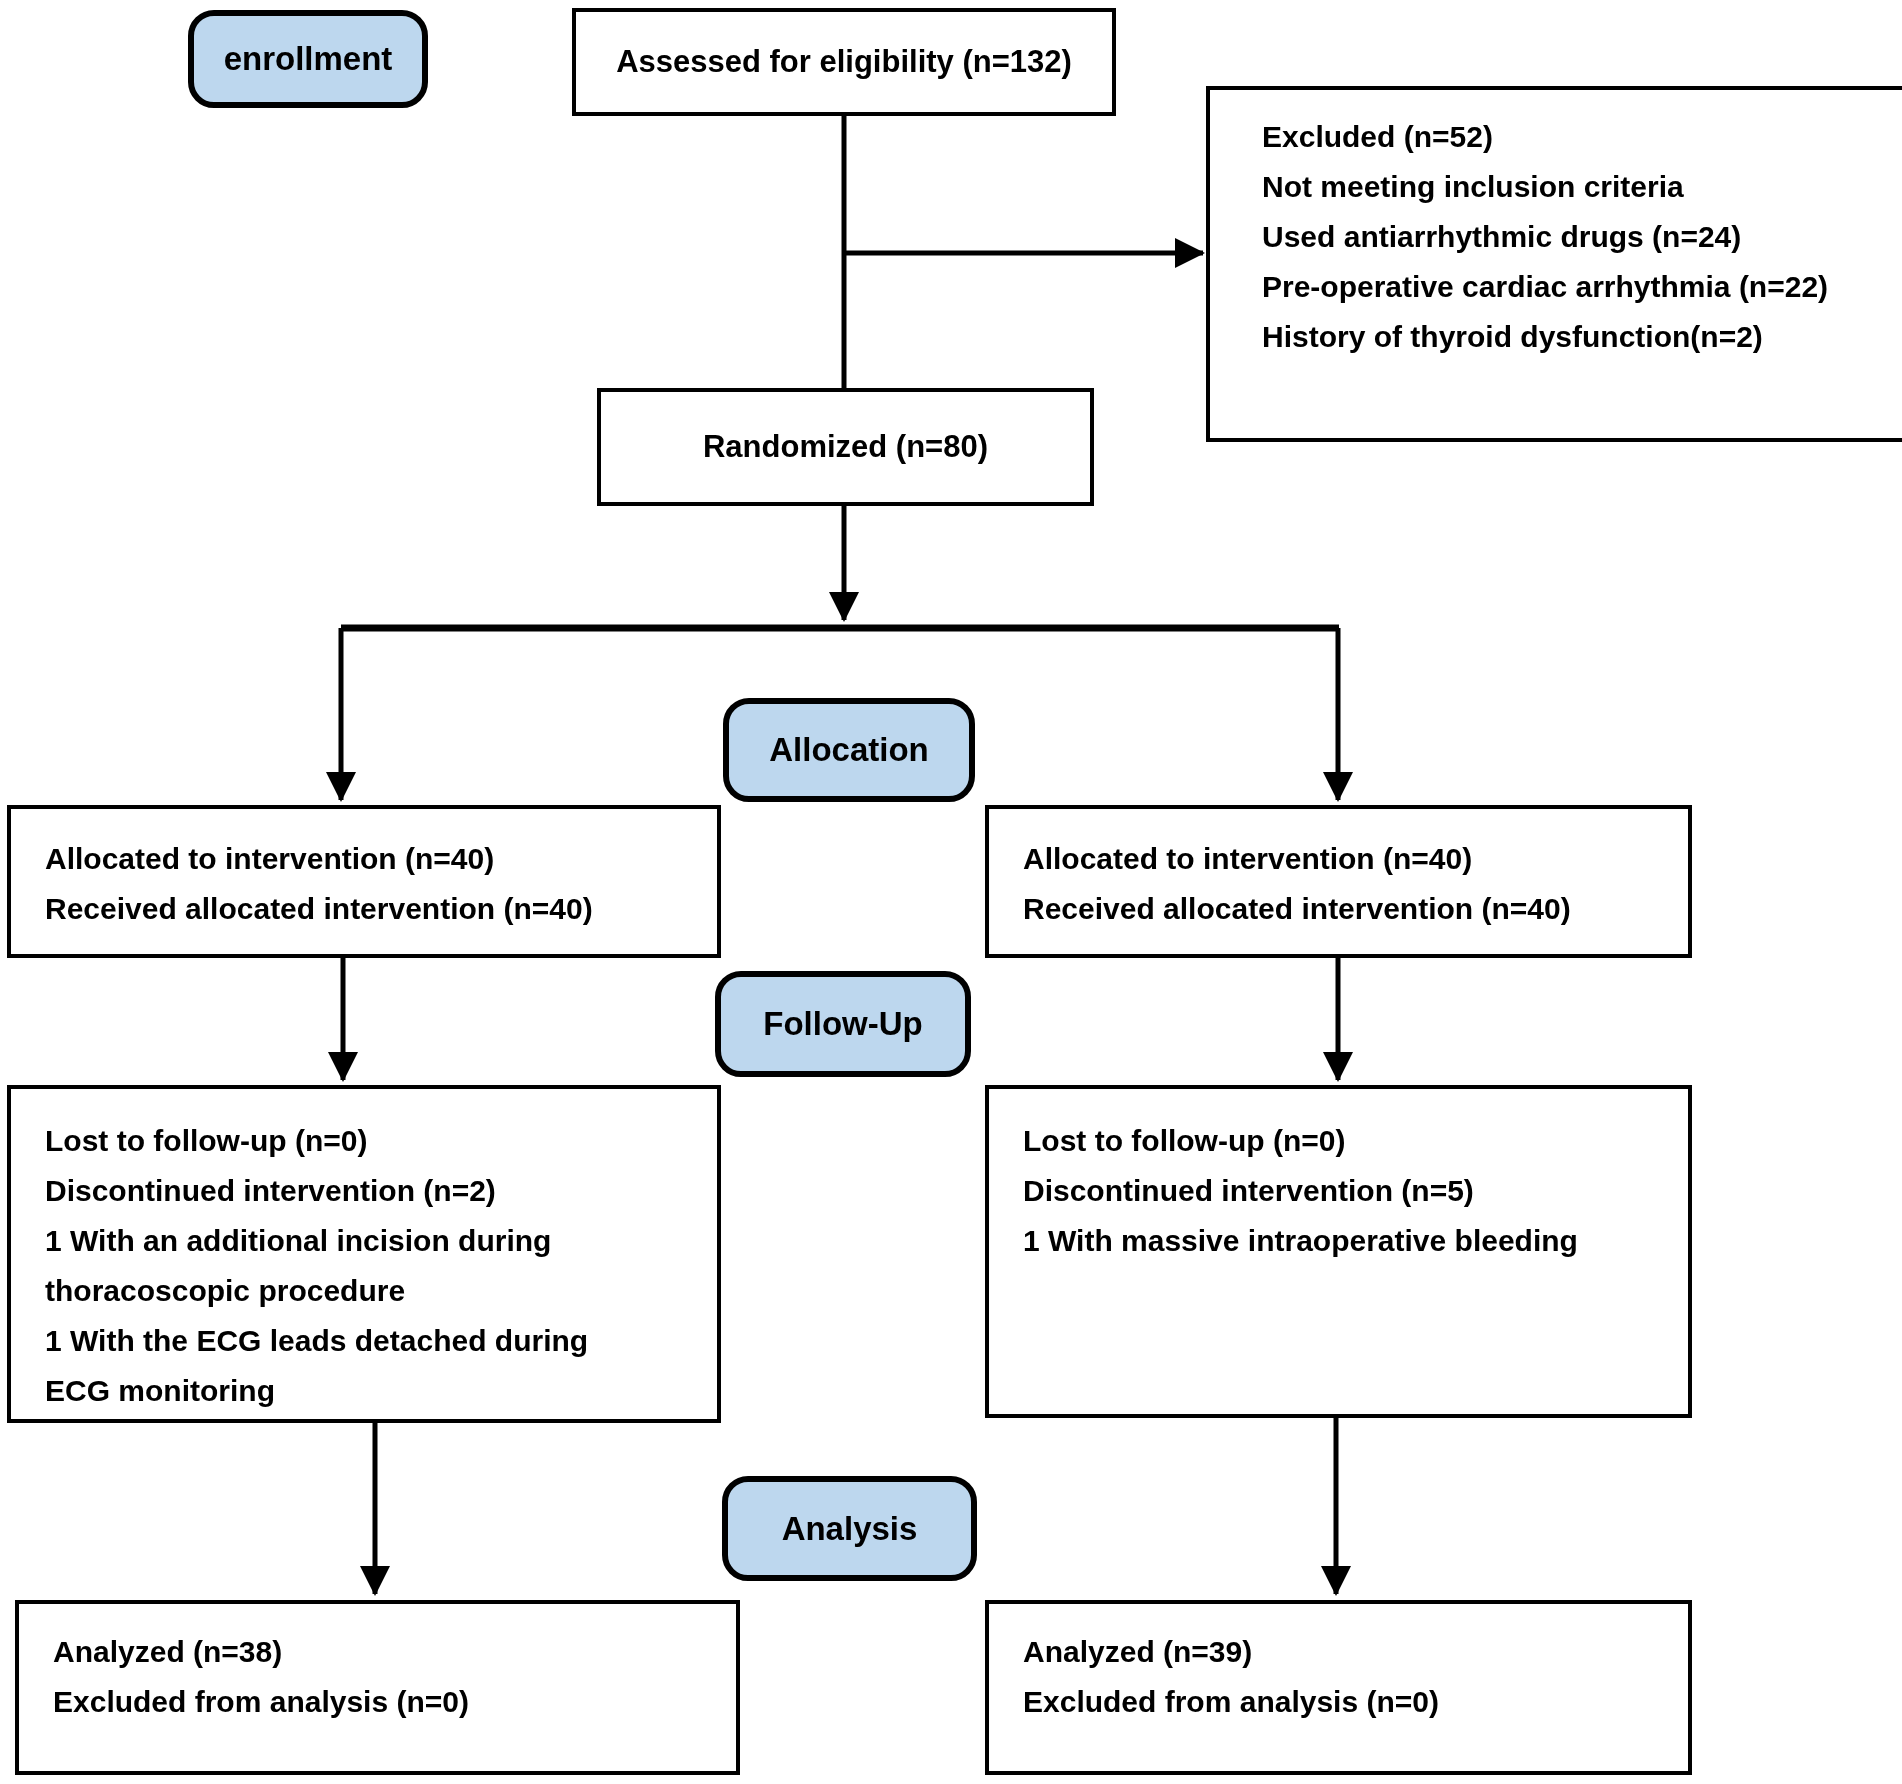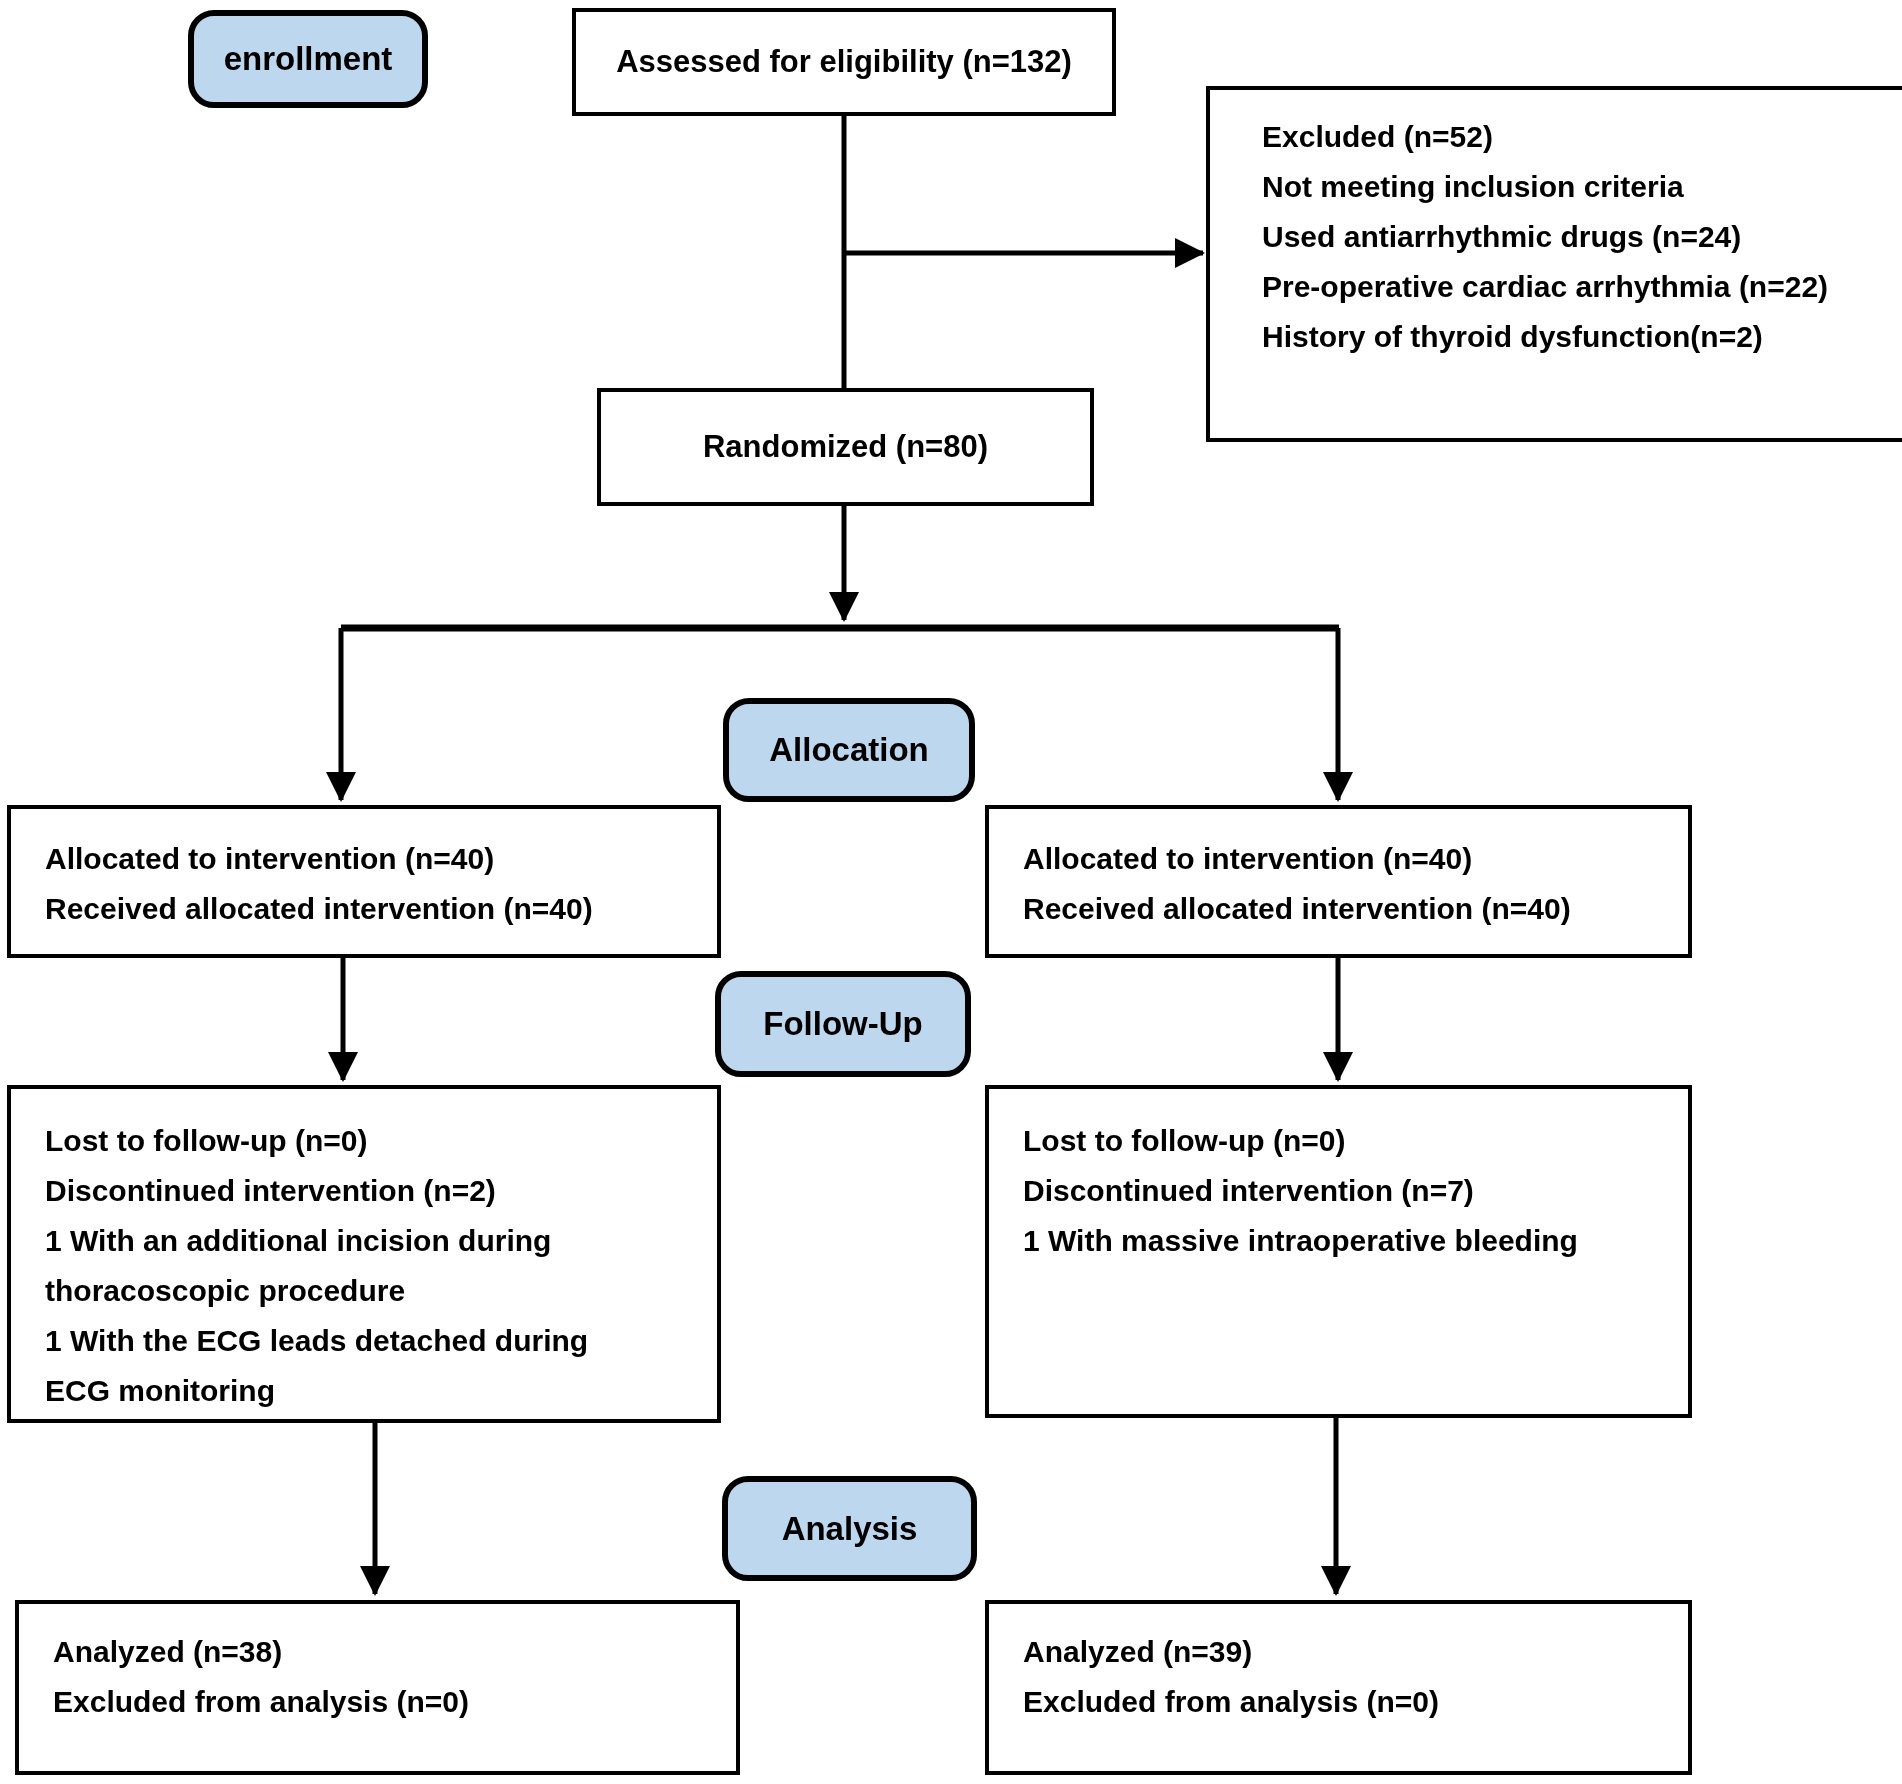--- a/index.html
+++ b/index.html
@@ -123,21 +123,21 @@
       <div class="tline">Lost to follow-up (n=0)</div>
       <div class="tline">Discontinued intervention (n=2)</div>
       <div class="tline">1 With an additional incision during</div>
       <div class="tline">thoracoscopic procedure</div>
       <div class="tline">1 With the ECG leads detached during</div>
       <div class="tline">ECG monitoring</div>
     </div>
 
   <div class="box" id="box-fu-right">
       <div class="tline">Lost to follow-up (n=0)</div>
-      <div class="tline">Discontinued intervention (n=7)</div>
+      <div class="tline">Discontinued intervention (n=5)</div>
       <div class="tline">1 With massive intraoperative bleeding</div>
     </div>
 
   <div class="pill" id="pill-analysis">
     <span>Analysis</span>
   </div>
 
   <div class="box" id="box-analyzed-left">
       <div class="tline">Analyzed (n=38)</div>
       <div class="tline">Excluded from analysis (n=0)</div>

